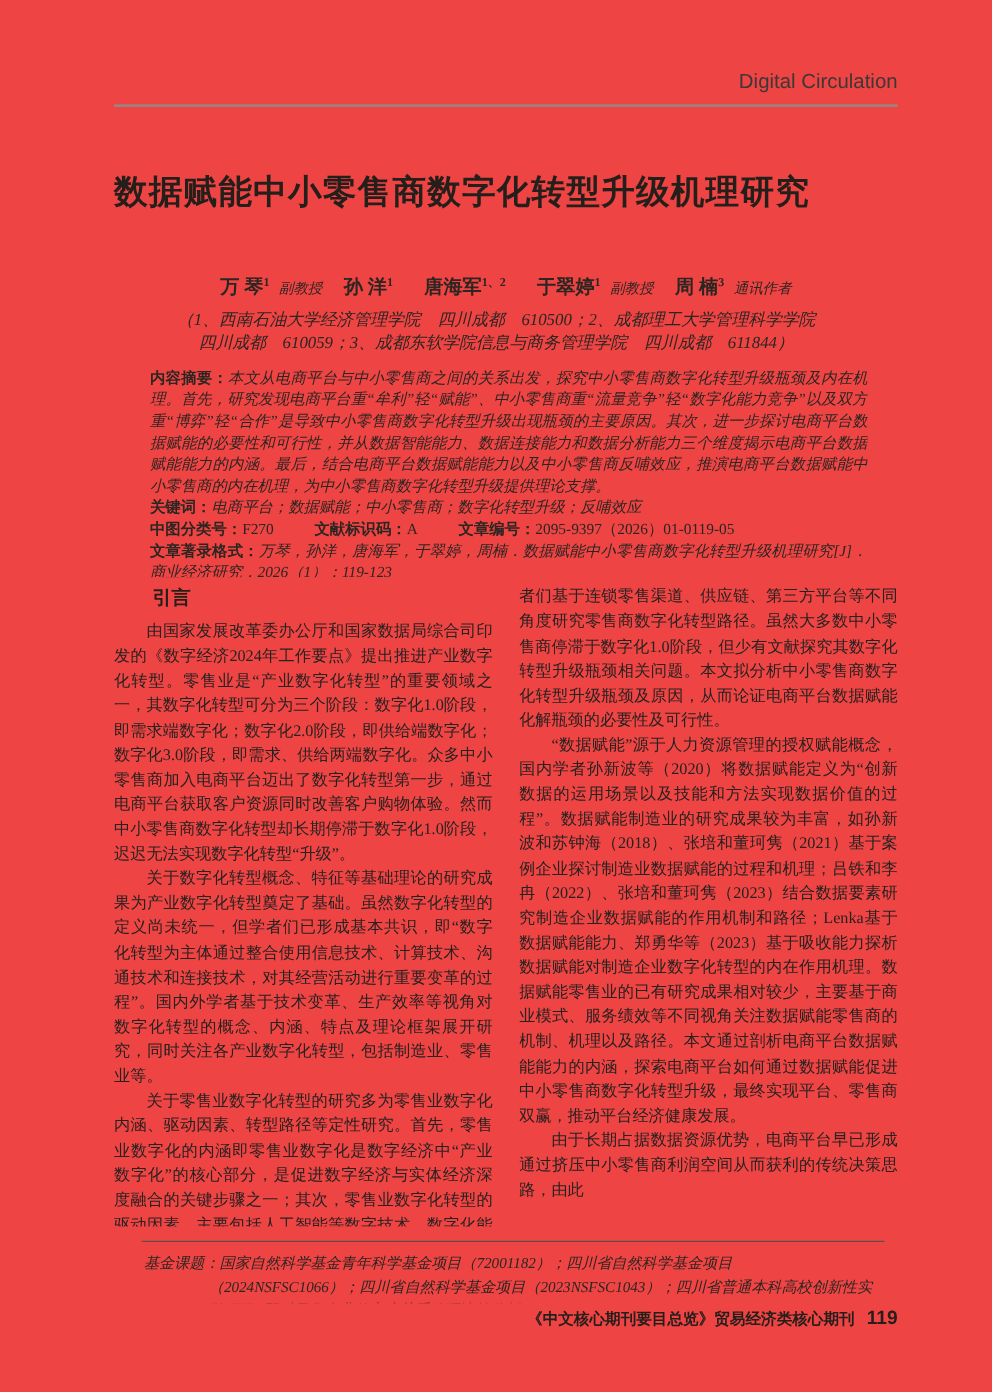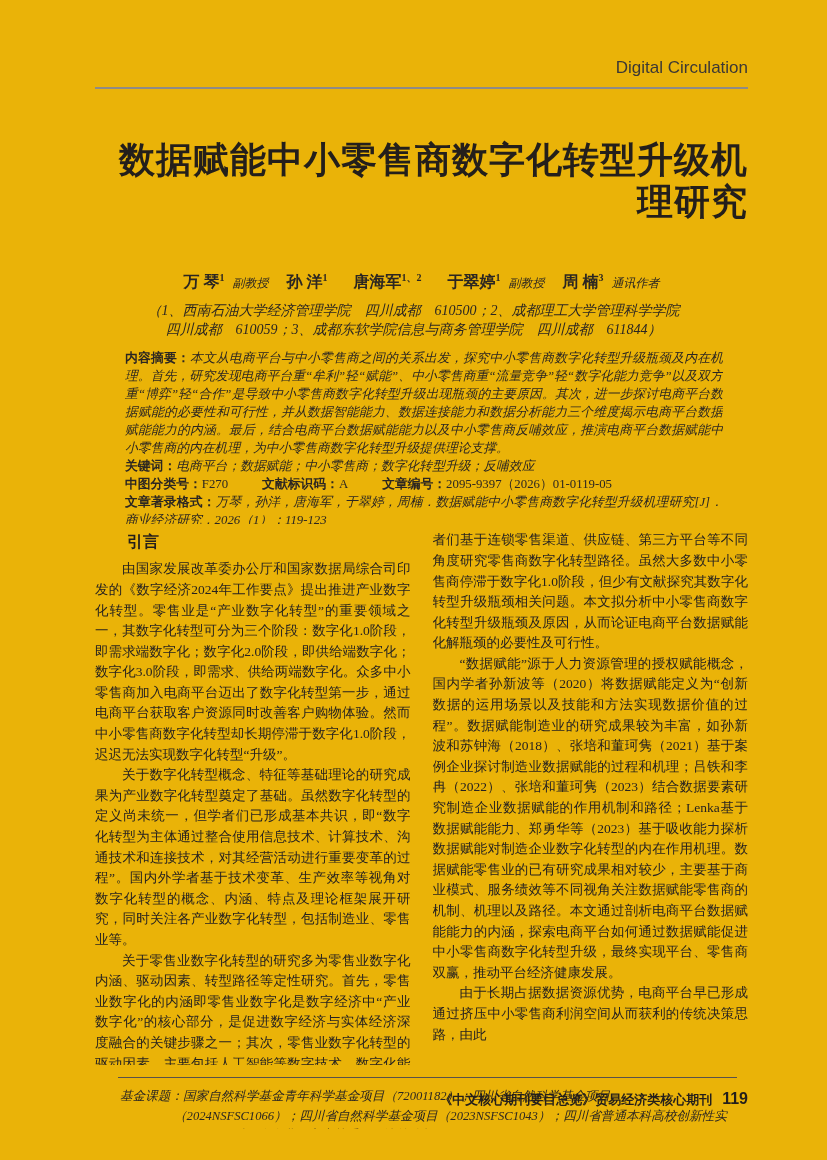--- a/index.html
+++ b/index.html
@@ -2,43 +2,43 @@
 <html><head>
 <meta charset="utf-8">
 <style>
   * { margin: 0; padding: 0; box-sizing: border-box; }
   html, body { background: #e9e9e9; }
   body { font-family: "Liberation Serif", serif; }
   .page {
     position: relative;
     width: 827px; height: 1160px;
     margin: 0 auto;
-    background: #eab308;
+    background: #ef4444;
     color: #2b2622;
     overflow: hidden;
   }
   
   .header {
     padding: 58px 79px 0 95px;
     text-align: right;
     font-family: "Liberation Sans", sans-serif;
     font-size: 17px;
     color: #3c3835;
   }
   .header-rule {
     margin: 9px 79px 0 95px;
     border-top: 2px solid #8f8b86;
   }
   
   .title {
     margin: 50px 79px 0 95px;
-    text-align: right;
+    text-align: left;
     font-family: "Liberation Sans", sans-serif;
     font-weight: bold;
-    font-size: 36px;
+    font-size: 28px;
     line-height: 42px;
     letter-spacing: 1px;
     color: #241f1b;
   }
   .authors {
     margin: 44px 79px 0 95px;
     text-align: center;
     font-size: 16px;
     line-height: 22px;
     color: #2b2622;

